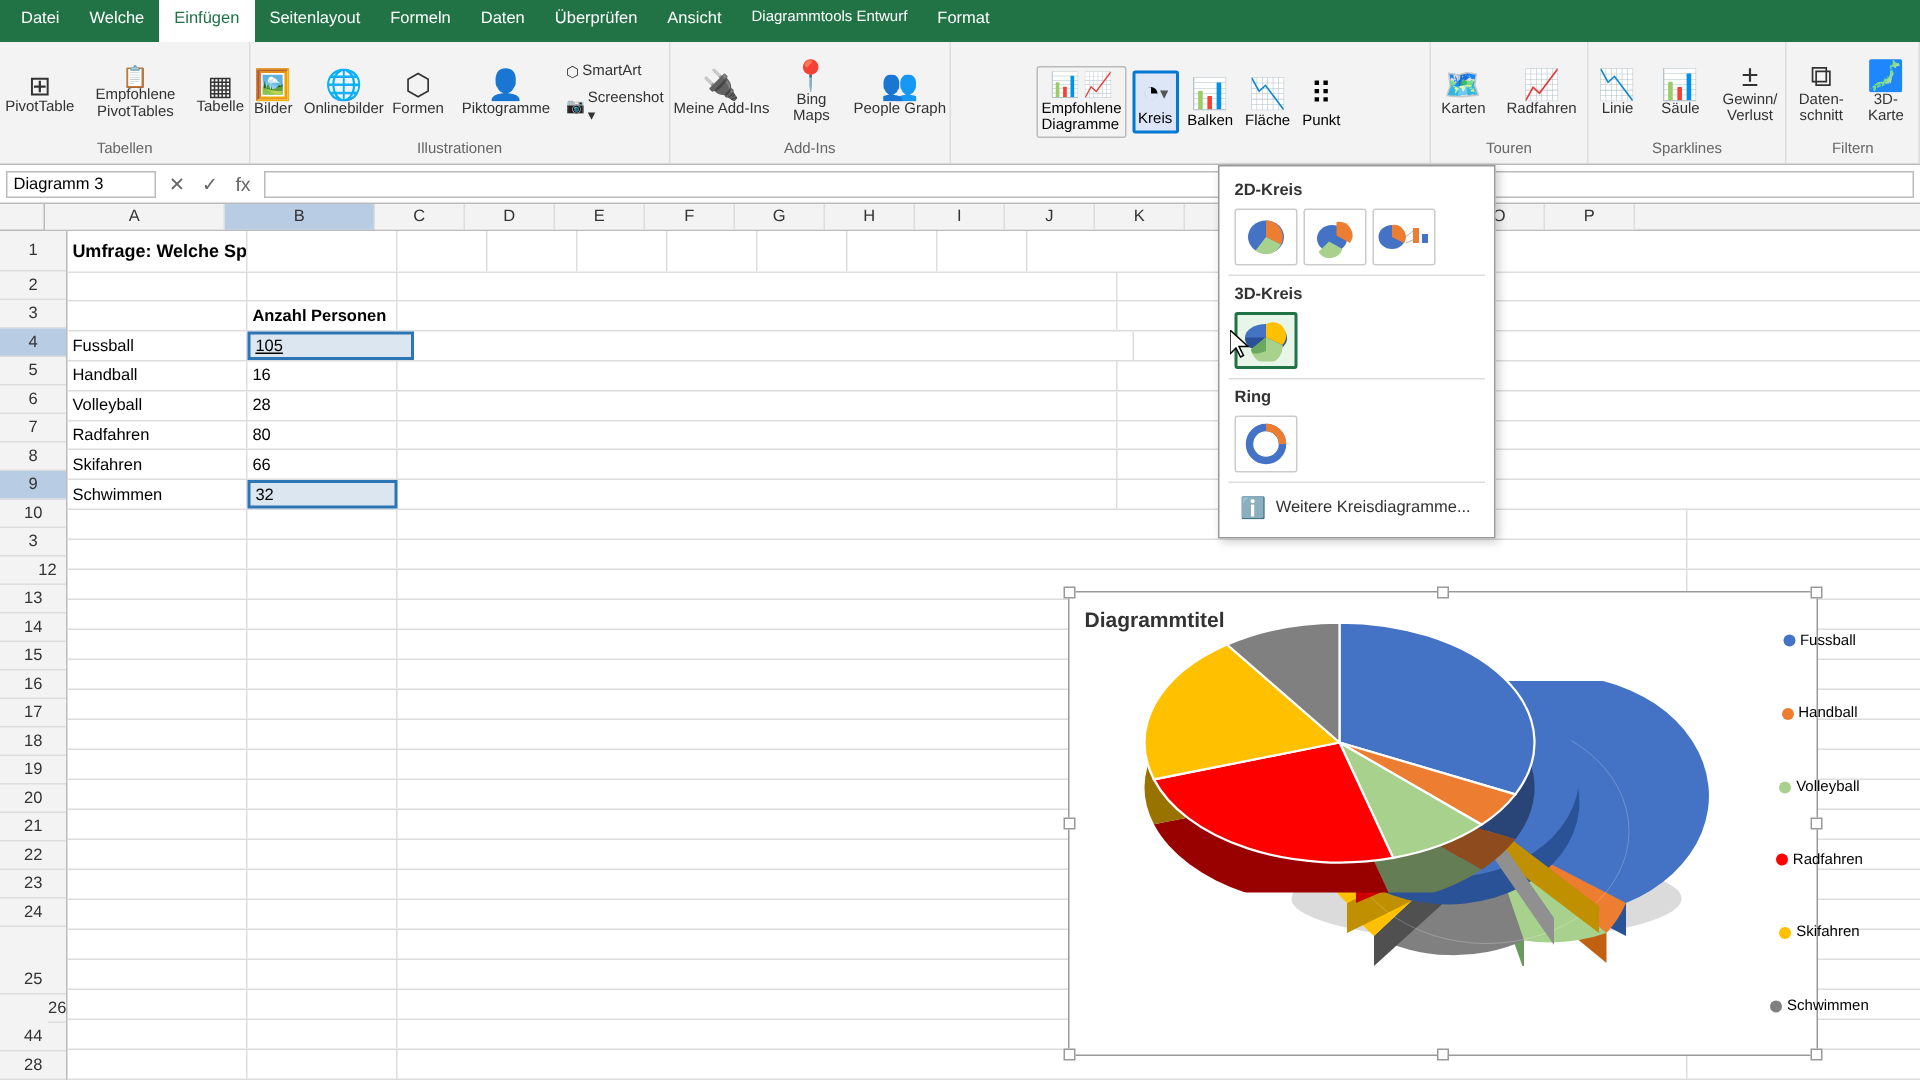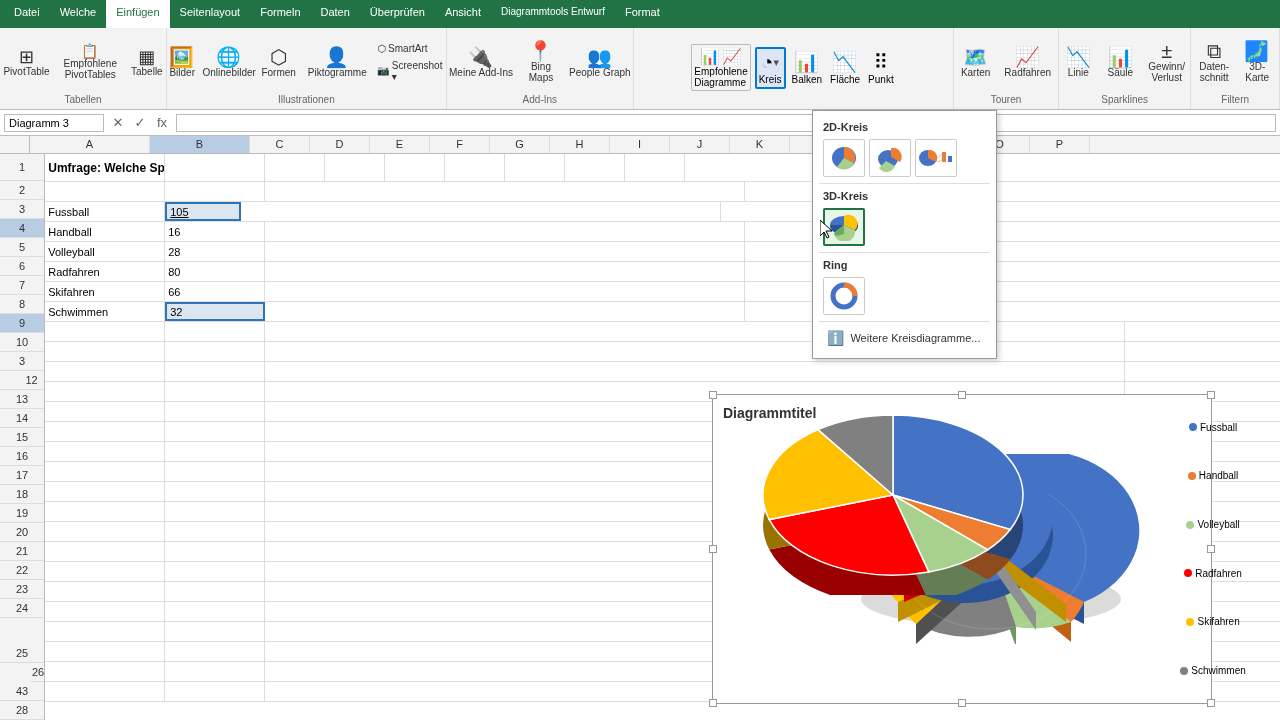--- a/index.html
+++ b/index.html
@@ -278,21 +278,21 @@
       <div class="row-num" style="height:20px;">17</div>
       <div class="row-num" style="height:20px;">18</div>
       <div class="row-num" style="height:20px;">19</div>
       <div class="row-num" style="height:20px;">20</div>
       <div class="row-num" style="height:20px;">21</div>
       <div class="row-num" style="height:20px;">22</div>
       <div class="row-num" style="height:20px;">23</div>
       <div class="row-num" style="height:20px;">24</div>
       <div class="row-num" style="height:20px;margin-top:26px;">25</div>
       <div class="row-num" style="height:20px;margin-left:32px;">26</div>
-      <div class="row-num" style="height:20px;">43</div>
+      <div class="row-num" style="height:20px;">44</div>
       <div class="row-num" style="height:20px;">28</div>
     </div>
 
     <div class="grid-area">
 
       <div class="grid-row" style="height:28px;">
         <div class="cell" style="width:120px; font-weight:bold; font-size:12px;">
           <span>Umfrage: Welche Sportart betreiben Sie?</span>
         </div>
         <div class="cell" style="width:100px;"></div>
@@ -305,24 +305,29 @@
         <div class="cell" style="width:60px;"></div>
         <div class="cell" style="width:300px;"></div>
       </div>
 
       <div class="grid-row" style="height:20px;">
         <div class="cell" style="width:120px;"></div>
         <div class="cell" style="width:100px;"></div>
         <div class="cell" style="width:480px;"></div>
       </div>
 
+      <div class="grid-row" style="height:20px;">
+        <div class="cell" style="width:120px;"></div>
+        <div class="cell" style="width:100px; text-align:center; font-weight:600;">Anzahl Personen</div>
+        <div class="cell" style="width:480px;"></div>
+      </div>
 
       <div class="grid-row" style="height:20px;">
         <div class="cell" style="width:120px;">Fussball</div>
-        <div class="cell" style="width:76px; background:#dce6f1; border: 2px solid #2e75b6; text-decoration: underline;">105</div>
+        <div class="cell" style="width:111px; background:#dce6f1; border: 2px solid #2e75b6; text-decoration: underline;">105</div>
         <div class="cell" style="width:480px;"></div>
       </div>
 
       <div class="grid-row" style="height:20px;">
         <div class="cell" style="width:120px;">Handball</div>
         <div class="cell" style="width:100px; text-align:right;">16</div>
         <div class="cell" style="width:480px;"></div>
       </div>
 
       <div class="grid-row" style="height:20px;">

